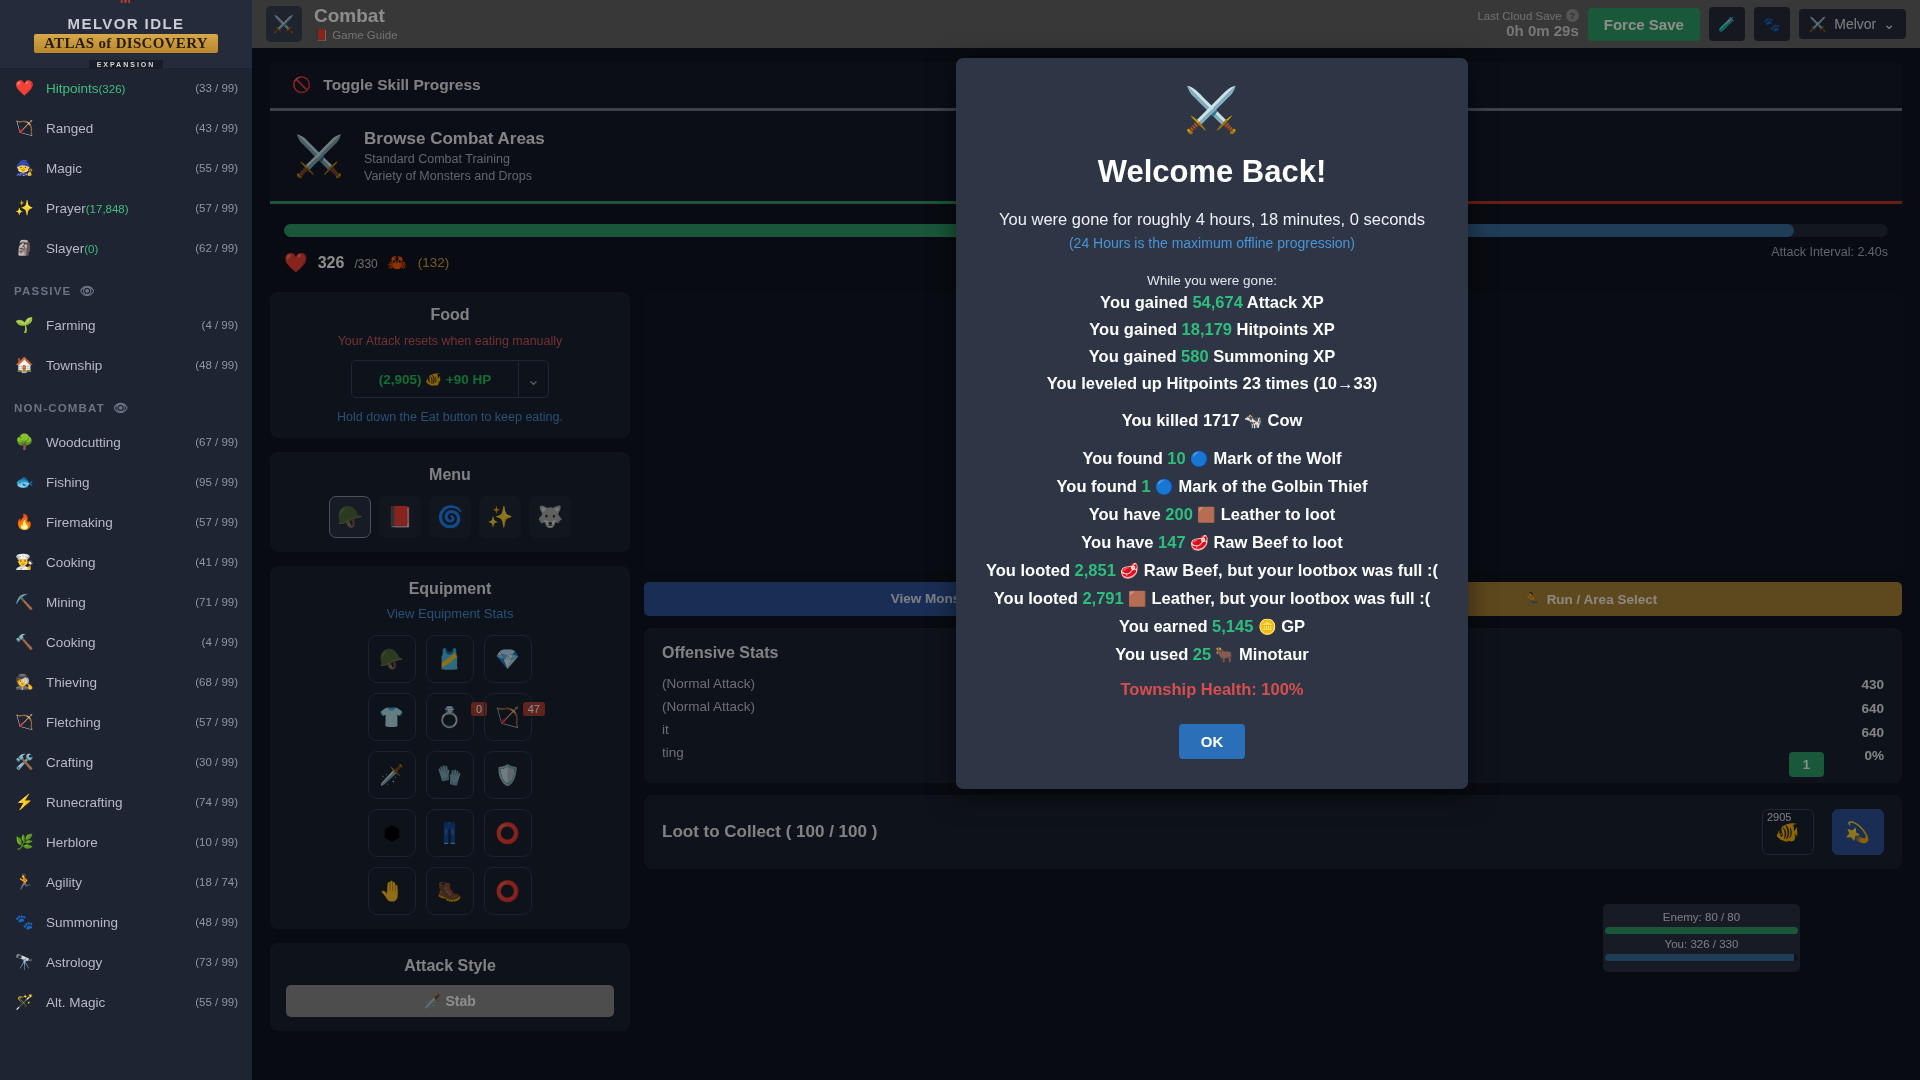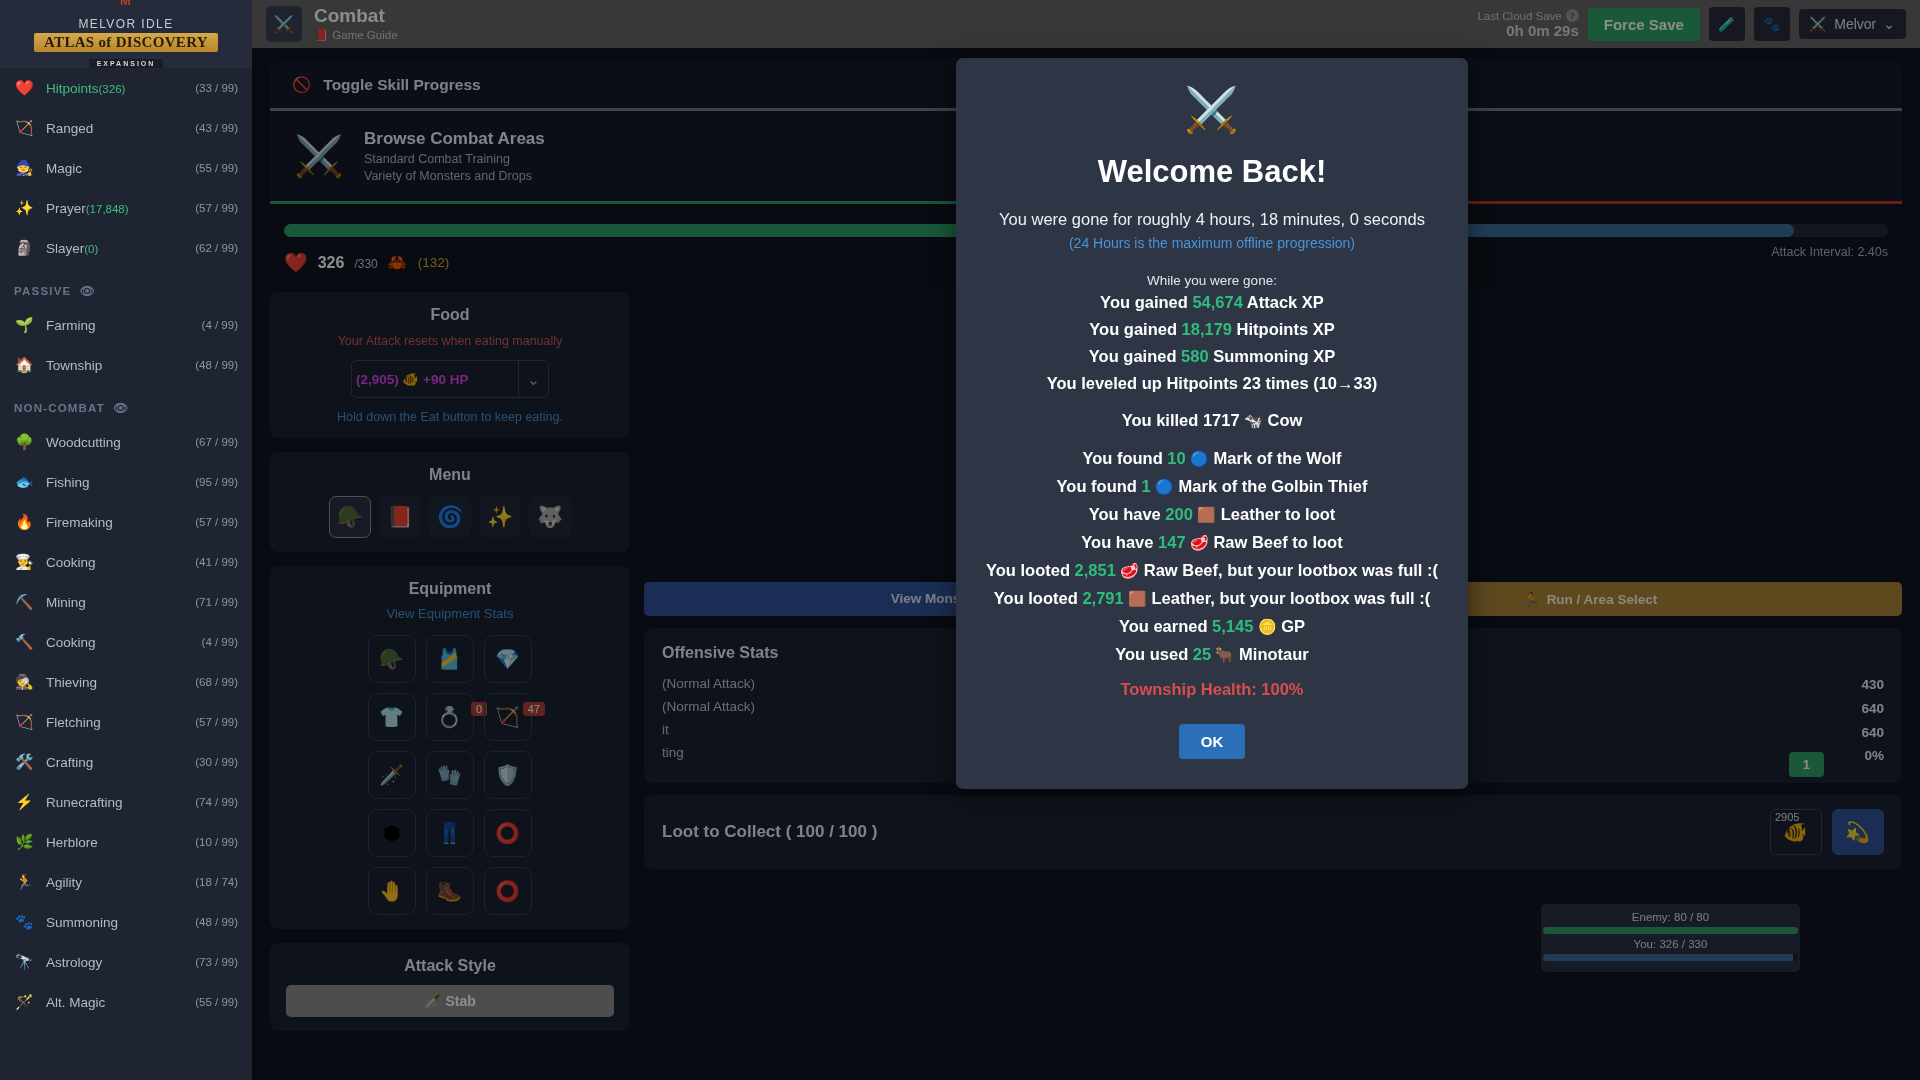--- a/index.html
+++ b/index.html
@@ -15,21 +15,21 @@
   .sidebar {
     width: 252px; height: 1080px; background: #1f2432;
     flex-shrink: 0; overflow: hidden; position: relative; z-index: 5;
   }
   .logo-wrap {
     height: 68px; background: #252b3b; position: relative;
     display: flex; align-items: center; justify-content: center;
   }
   .logo-inner { text-align: center; position: relative; top: -2px; }
   .logo-m { font-size: 13px; color: #c0392b; font-weight: bold; letter-spacing: 1px; line-height: 11px;}
-  .logo-title { font-size: 12px; color: #c9ccd4; letter-spacing: 1.4px; font-weight: normal; margin-top: 11px;}
+  .logo-title { font-size: 15px; color: #c9ccd4; letter-spacing: 1.4px; font-weight: bold; margin-top: 11px;}
   .logo-banner {
     background: linear-gradient(#d6a94a, #b8862c);
     color: #2b1c06; font-size: 15px; font-weight: 900; letter-spacing: 0.3px;
     padding: 1px 10px; margin-top: 2px; border-radius: 2px;
     font-family: "Liberation Serif", serif;
   }
   .logo-exp {
     background: #1a1d28; color: #d8d8d8; font-size: 7px; letter-spacing: 2px;
     font-weight: bold; display: inline-block; padding: 1px 8px; margin-top: 1px;
   }
@@ -109,21 +109,21 @@
   .hp-text small { font-size: 12px; color: #c5c8d0; font-weight: normal;}
   .hp-paren { color: #d8a33c; font-size: 13.5px; }
 
   .sub-panel { background: #1a2130; border-radius: 8px; padding: 14px 16px; margin-bottom: 14px;}
   .sub-title { text-align: center; font-size: 16px; font-weight: bold; color: #e9ebef; }
   .warn-text { text-align: center; color: #d05b5b; font-size: 12.5px; margin-top: 10px;}
   .food-sel {
     margin: 12px auto 0 auto; display: flex; border: 1px solid #3b455c; border-radius: 5px;
     width: 198px; overflow: hidden;
   }
-  .food-main { flex: 1; padding: 10px 4px; color: #d946ef; font-size: 13.5px; font-weight: bold;}
+  .food-main { flex: 1; text-align: center; padding: 10px 4px; color: #22c55e; font-size: 13.5px; font-weight: bold;}
   .food-caret { width: 30px; border-left: 1px solid #3b455c; display: flex; align-items:center; justify-content:center; color:#98a0b3;}
   .hint-text { text-align: center; color: #4a93d4; font-size: 12.5px; margin-top: 12px;}
   .menu-icons { display: flex; justify-content: center; gap: 8px; margin-top: 12px; }
   .menu-icon {
     width: 42px; height: 42px; border-radius: 7px; background: #222a3a;
     display: flex; align-items: center; justify-content: center; font-size: 21px; cursor:pointer;
   }
   .menu-icon.sel { border: 1px solid #8a93a8; background: #2a3245; }
   .link-blue { text-align: center; color: #4a93d4; font-size: 13px; margin-top: 8px; cursor:pointer;}
   .eq-grid { display: grid; grid-template-columns: repeat(3, 48px); gap: 10px; justify-content: center; margin-top: 14px; position: relative;}
@@ -144,21 +144,21 @@
   .stats-panel { background:#1a2130; border-radius:8px; padding:16px 18px; }
   .stats-title { font-size:16px; font-weight:bold; color:#e9ebef; margin-bottom:10px;}
   .stat-line { display:flex; align-items:center; font-size:13.5px; color:#c2c6d0; padding:4px 0;}
   .stat-line .lbl { flex:1; display:flex; align-items:center; gap:7px;}
   .stat-line .val { color:#eceef3; font-weight:bold;}
   .loot-bar { background:#1a2130; border-radius:8px; padding:14px 18px; display:flex; align-items:center;}
   .loot-title { font-size:17px; font-weight:bold; color:#e9ebef;}
   .loot-item { border:1px solid #3b455c; border-radius:6px; width:52px;height:46px; position:relative;
                display:flex;align-items:center;justify-content:center;font-size:20px;}
   .loot-qty { position:absolute; top:1px; left:4px; font-size:11px; color:#dfe2e8;}
-  .tooltip-box { position:absolute; background:#2a3245; border-radius:5px; padding:7px 2px; width:259px;}
+  .tooltip-box { position:absolute; background:#2a3245; border-radius:5px; padding:7px 2px; width:197px;}
   .tt-text { font-size:11.5px; color:#dfe2e8; text-align:center;}
   .tt-bar { height:7px; border-radius:4px; margin:4px 0; background:#1b2130; overflow:hidden;}
   .green-box { background:#2ea36a; color:#fff; font-size:13px; font-weight:bold; border-radius:4px;
                padding:5px 14px; display:inline-block;}
 
   
   .overlay { position:absolute; inset:0; background:rgba(0,0,0,0.45); z-index:50;}
   .modal {
     position:absolute; left:704px; top:58px; width:512px;
     background:#2e3646; border-radius:7px; z-index:51;
@@ -559,21 +559,21 @@
                   </div>
                 </div>
               <div style="position:absolute;right:78px;bottom:6px">
                 <span class="green-box">1</span>
               </div>
             </div>
           </div>
 
           <div class="loot-bar" style="margin-top:12px">
             <div class="loot-title">Loot to Collect ( 100 / 100 )</div>
-            <div style="margin-left:auto;display:flex;gap:10px;align-items:flex-start">
+            <div style="margin-left:auto;display:flex;gap:18px;align-items:flex-start">
               <div class="loot-item">
                 <span class="loot-qty">2905</span>
                 <span>🐠</span>
               </div>
               <div class="loot-item" style="background:#31559c;border-color:#31559c">💫</div>
             </div>
           </div>
 
           <div class="tooltip-box" style="right:120px;bottom:108px">
             <div class="tt-text">Enemy: 80 / 80</div>

